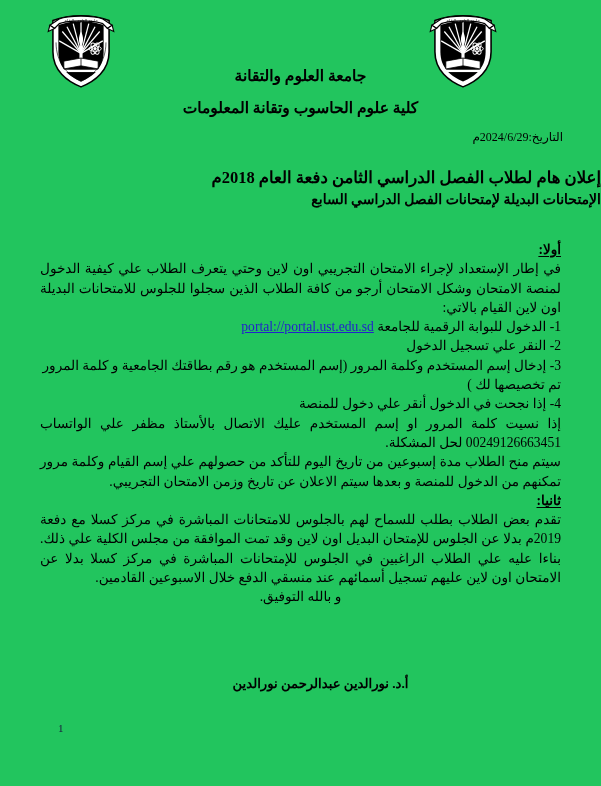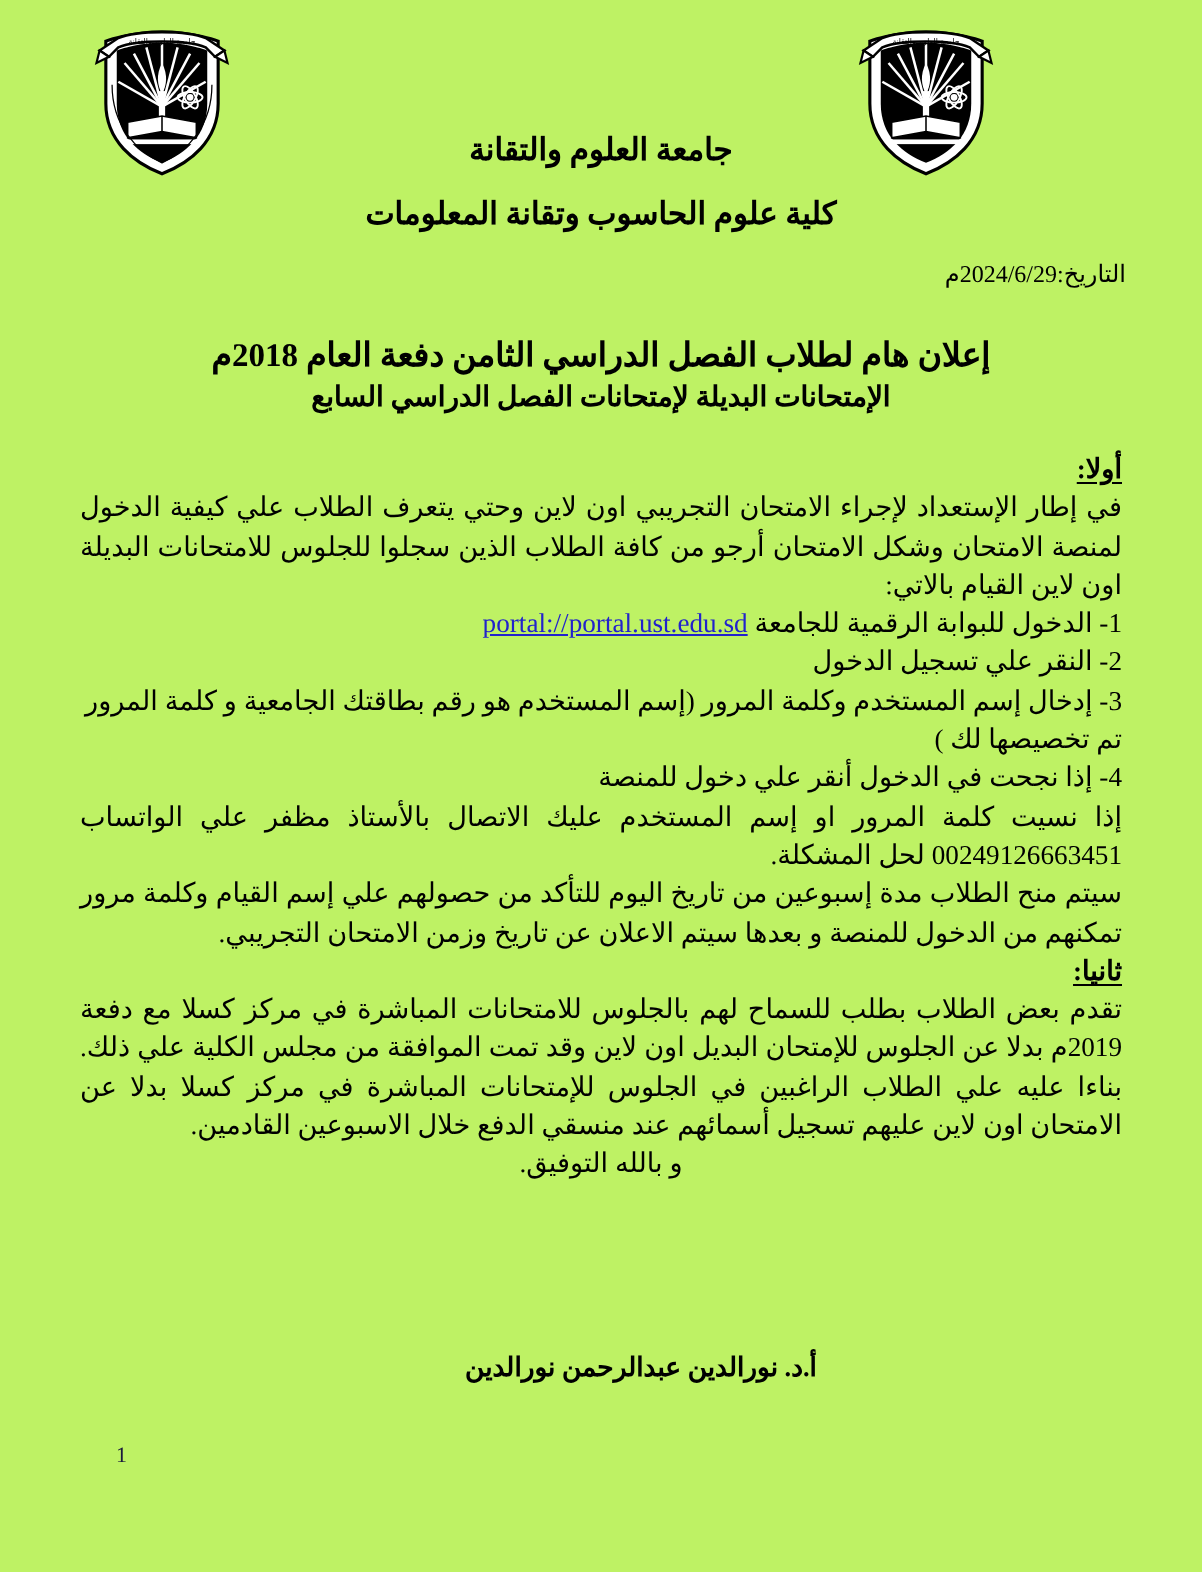--- a/index.html
+++ b/index.html
@@ -14,21 +14,21 @@
     position: relative;
     font-family: "Liberation Serif", "DejaVu Serif", serif;
     color: #000000;
     overflow: hidden;
   }
 
   .page {
     position: relative;
     width: 601px;
     height: 786px;
-    background: #bef264;
+    background: #22c55e;
     box-sizing: border-box;
   }
 
   
   .logo {
     position: absolute;
     width: 78px;
     height: 86px;
   }
   .logo-left  { left: 42px;  top: 8px; }
@@ -63,40 +63,39 @@
     direction: rtl;
     unicode-bidi: isolate;
     white-space: nowrap;
   }
 
   
   .title-block {
     position: absolute;
     left: 0; right: 0;
     top: 166px;
-    text-align: center;
   }
   .doc-title {
     font-weight: bold;
     font-size: 16.5px;
     line-height: 1.45;
     direction: rtl;
   }
   .doc-subtitle {
     font-weight: bold;
     font-size: 14px;
     line-height: 1.45;
     direction: rtl;
     text-underline-offset: 2px;
   }
 
   
   .body-block {
     position: absolute;
-    top: 225px;
+    top: 240px;
     right: 40px;
     left: 40px;
     direction: rtl;
     text-align: justify;
     text-align-last: right;
     font-size: 13.6px;
     line-height: 1.42;
   }
   .sec-head {
     font-weight: bold;

